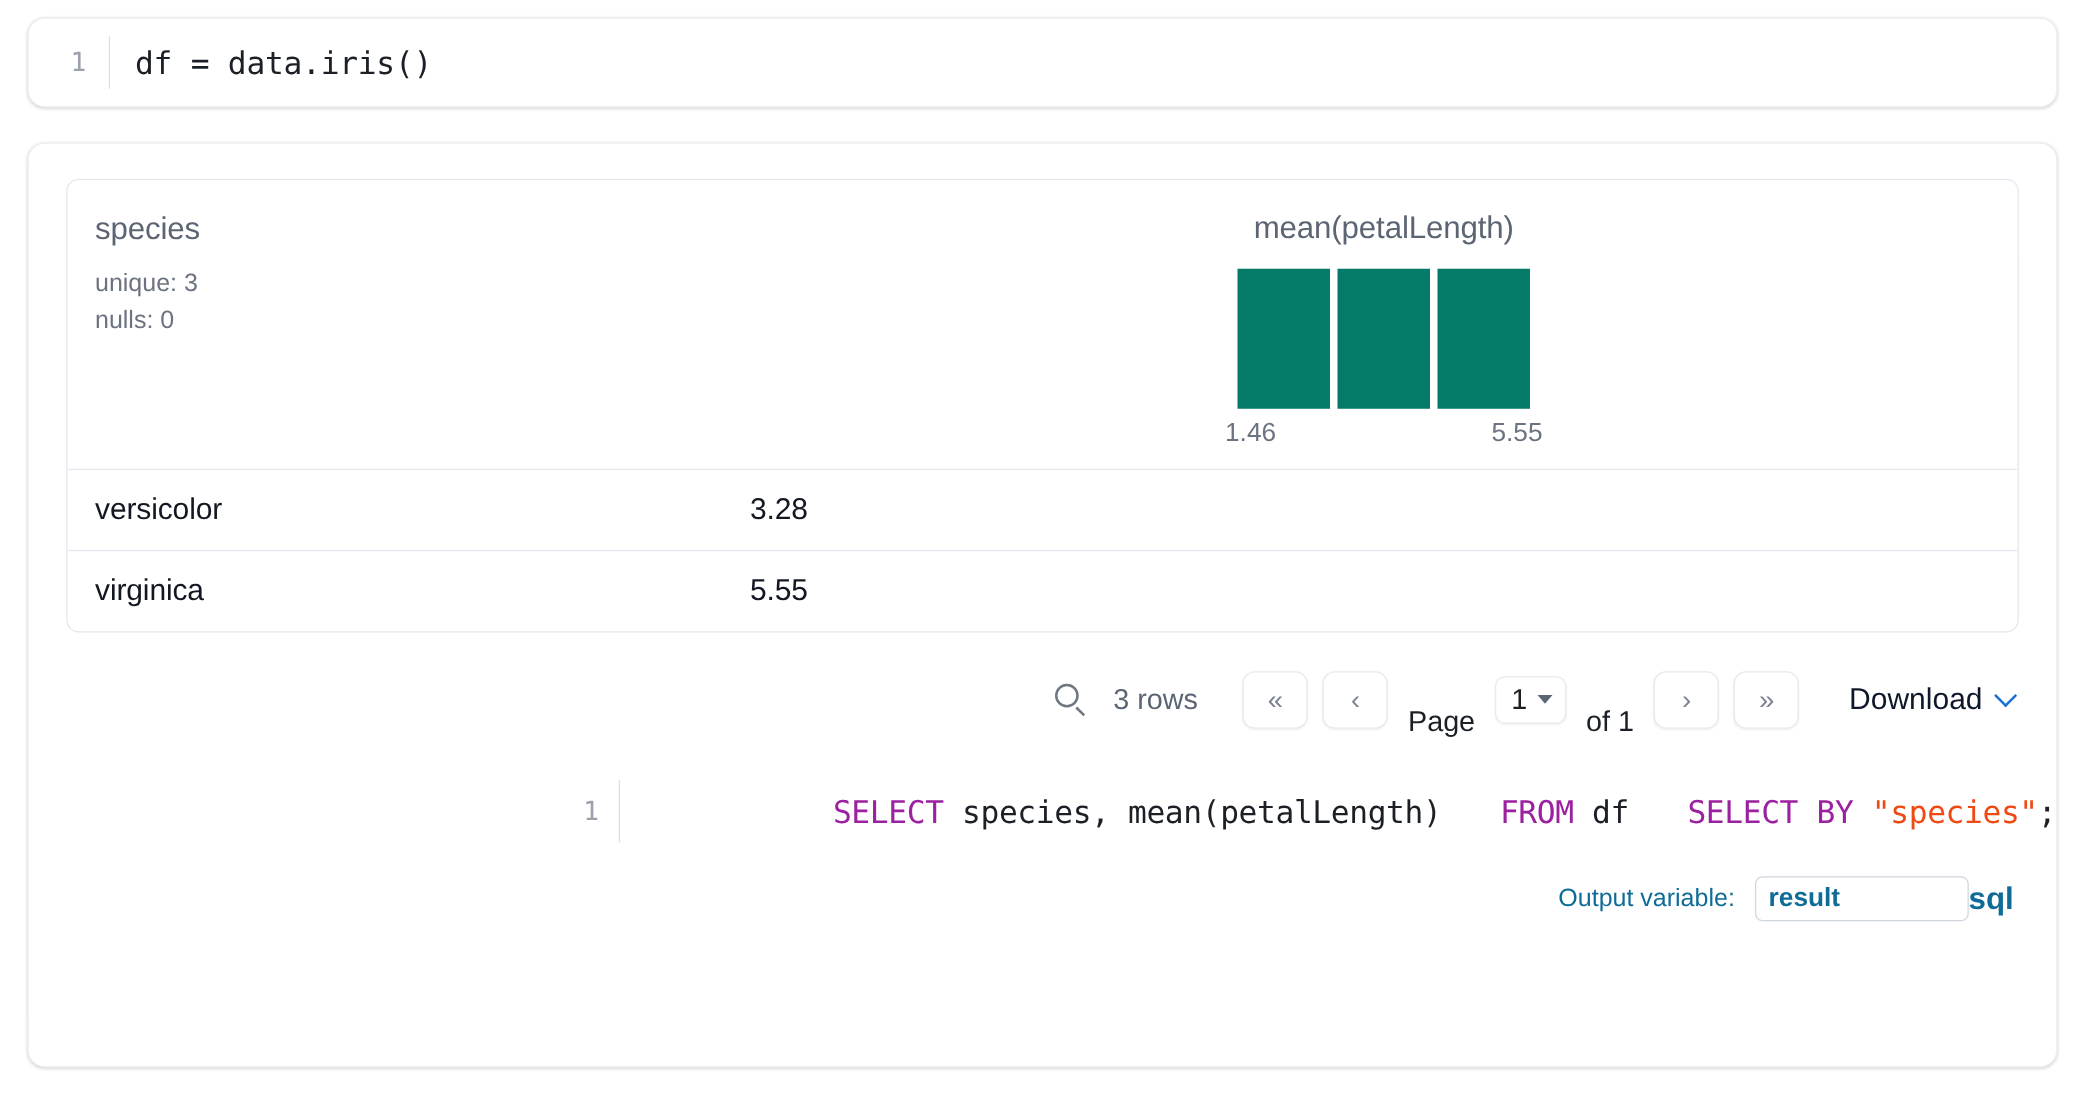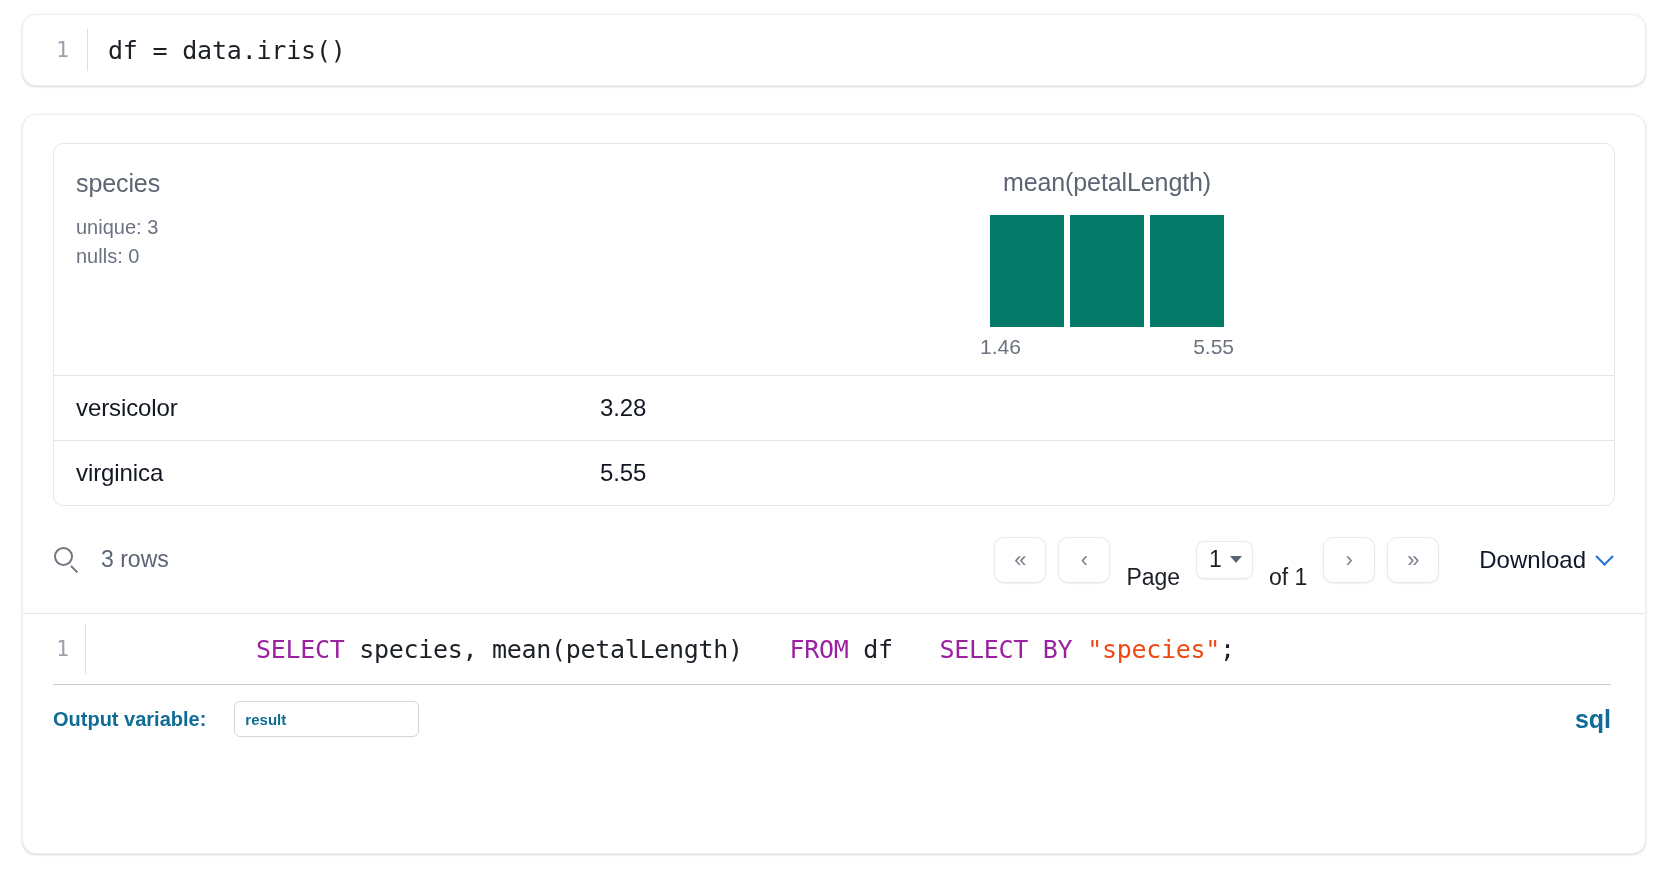--- a/index.html
+++ b/index.html
@@ -68,20 +68,21 @@
     white-space: pre;
   }
 
   
   .output-cell {
     height: 740px;
     display: flex;
     flex-direction: column;
     overflow: hidden;
     position: relative;
+    align-items: flex-end;
   }
 
   .table-wrap {
     margin: 28px 30px 0 30px;
     border: 1px solid #e2e7ee;
     border-radius: 10px;
     overflow: hidden;
   }
 
   table.grid {
@@ -316,34 +317,34 @@
   .var-bar {
     display: flex;
     align-items: center;
     padding: 12px 34px 0 30px;
     height: 56px;
     box-sizing: border-box;
   }
   .var-label {
     color: #0f6c96;
     font-size: 20px;
-    font-weight: bold;
-    margin-right: 28px;
+    font-weight: normal;
+    margin-right: 16px;
   }
   .var-input {
-    width: 185px;
+    width: 171px;
     height: 36px;
     border: 1px solid #cfd6dd;
     border-radius: 6px;
     background: #fff;
     box-sizing: border-box;
     display: flex;
     align-items: center;
     padding: 0 10px;
-    font-size: 15px;
+    font-size: 21px;
     font-weight: bold;
     color: #0f6c96;
     cursor: text;
   }
   .lang-label {
     margin-left: auto;
     color: #0f6c96;
     font-size: 25px;
     font-weight: bold;
   }

